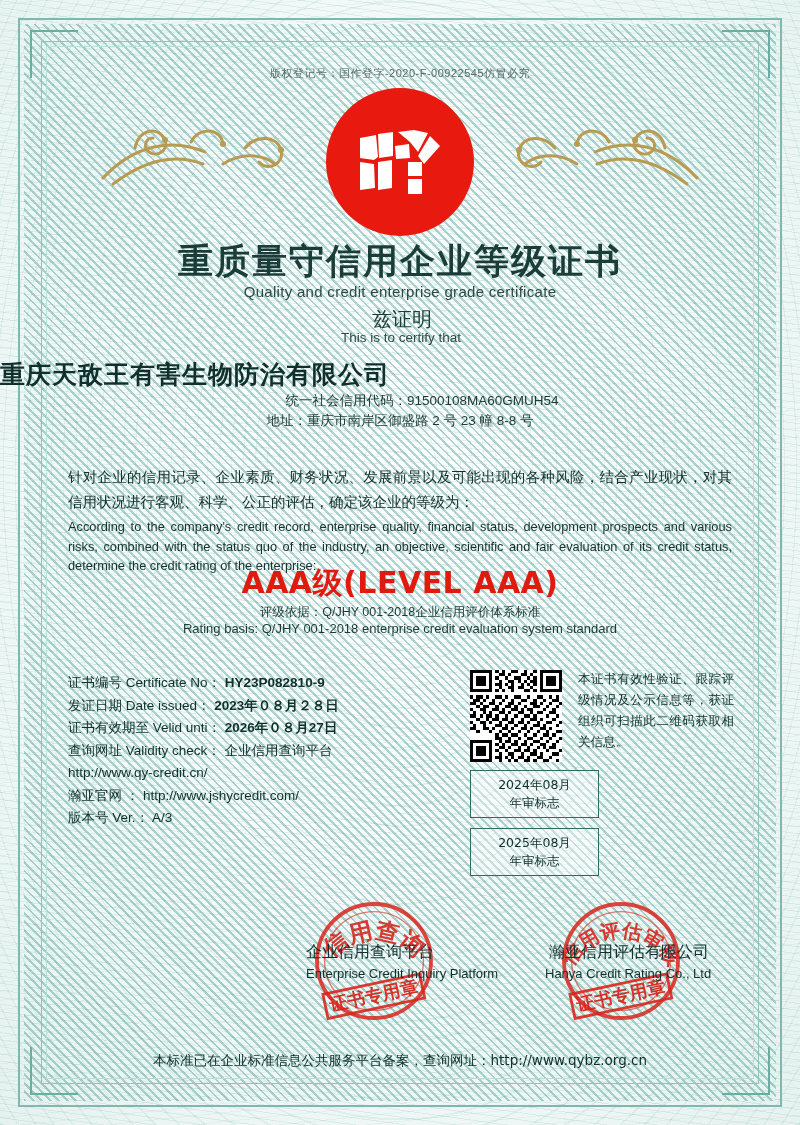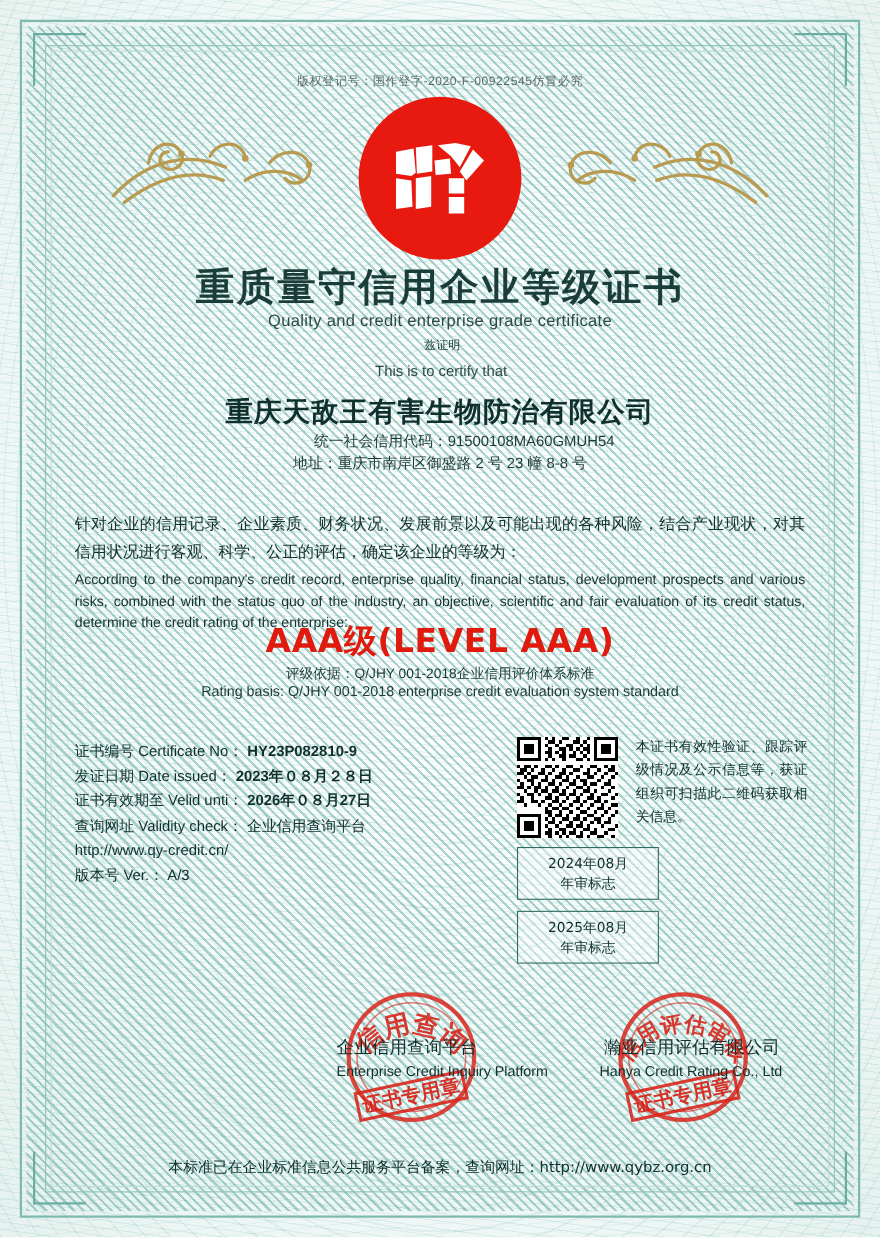--- a/index.html
+++ b/index.html
@@ -90,29 +90,29 @@
     font-size:35px;font-weight:bold;color:#1b3d3a;letter-spacing:2px;
     font-family:"DejaVu Sans", sans-serif;
   }
   .title-en{
     position:absolute;top:283px;left:0;right:0;text-align:center;
     font-size:15px;color:#2d4a47;letter-spacing:0.3px;
   }
 
   .certify-cn{
     position:absolute;top:306px;left:4px;right:0;text-align:center;
-    font-size:11px;color:#1b3d3a;font-family:"DejaVu Sans", sans-serif;
+    font-size:20px;color:#1b3d3a;font-family:"DejaVu Sans", sans-serif;
   }
   .certify-en{
     position:absolute;top:330px;left:2px;right:0;text-align:center;
     font-size:13.5px;color:#2d4a47;
   }
 
   .company{
-    position:absolute;top:358px;left:0;right:0;text-align:center;
+    position:absolute;top:358px;left:0;right:0;text-align:left;
     font-size:25px;font-weight:bold;color:#10302e;letter-spacing:1px;
     font-family:"DejaVu Sans", sans-serif;
   }
   .code{
     position:absolute;top:392px;left:0;right:0;text-align:center;
     font-size:13.5px;color:#1e3a38;padding-left:44px;
   }
   .addr{
     position:absolute;top:412px;left:0;right:0;text-align:center;
     font-size:13.5px;color:#1e3a38;
@@ -315,20 +315,25 @@
         <span>Velid unti：</span>
         <span class="val">2026年０８月27日</span>
       </div>
       <div class="row">
         <span class="lbl-cn">查询网址</span>
         <span>Validity check：</span>
         <span>企业信用查询平台</span>
       </div>
       <div class="row">
         <span>http://www.qy-credit.cn/</span>
+      </div>
+      <div class="row">
+        <span class="lbl-cn">瀚亚官网</span>
+        <span>：</span>
+        <span>http://www.jshycredit.com/</span>
       </div>
       <div class="row">
         <span class="lbl-cn">版本号</span>
         <span>Ver.：</span>
         <span>A/3</span>
       </div>
     </div>
 
     <div class="qr">
       <svg viewBox="0 0 29 29" width="92" height="92" shape-rendering="crispEdges">

